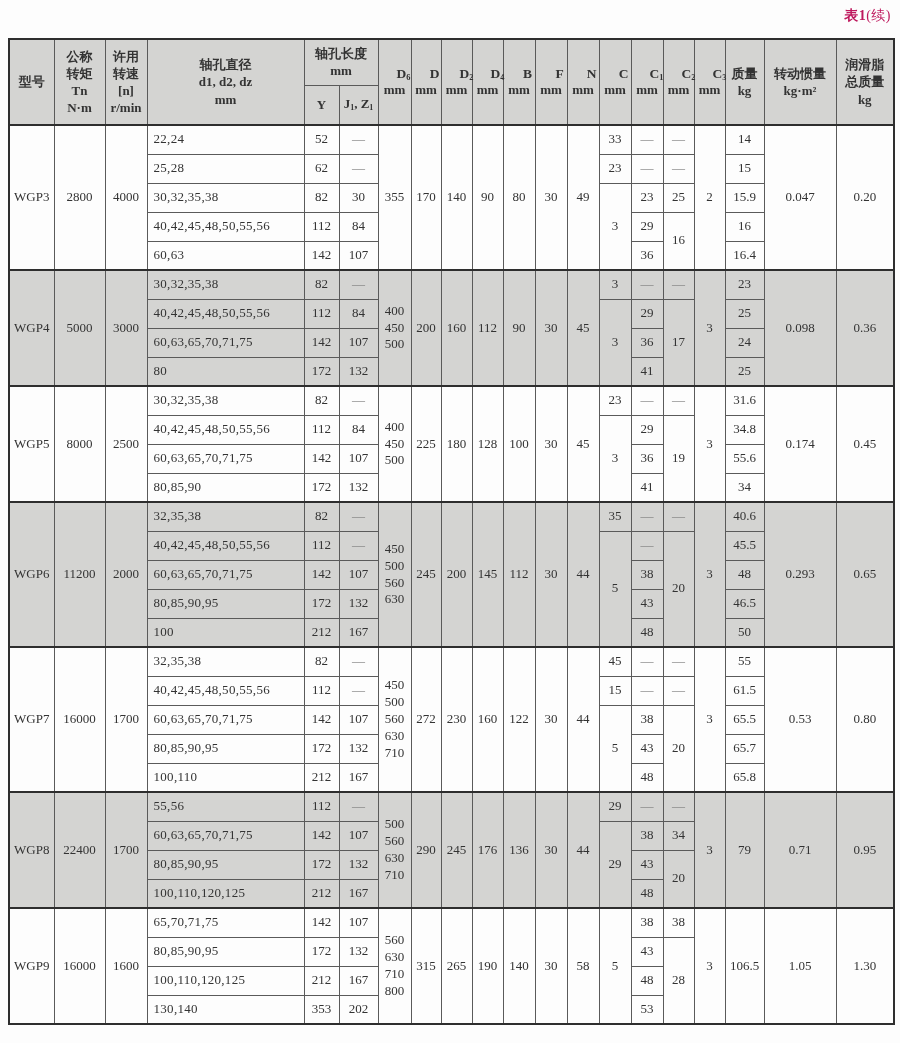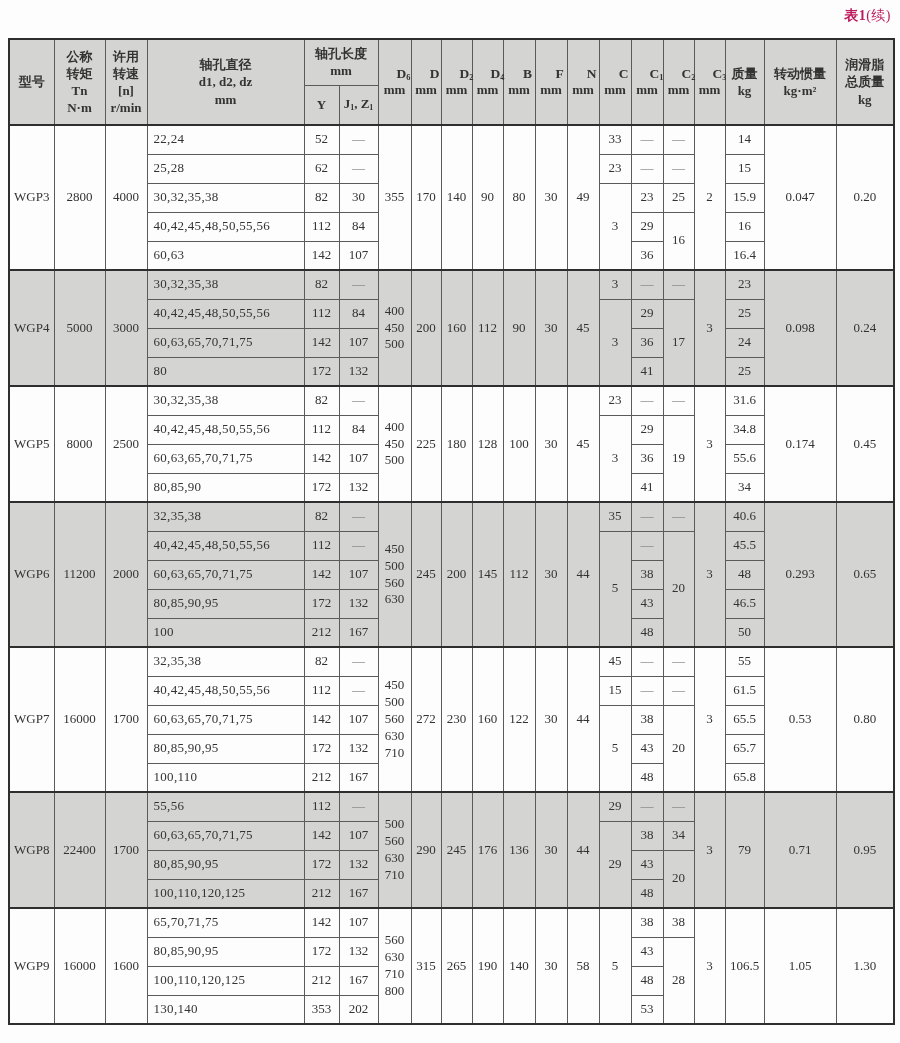--- a/index.html
+++ b/index.html
@@ -200,21 +200,21 @@
         <td rowspan="4">112</td>
         <td rowspan="4">90</td>
         <td rowspan="4">30</td>
         <td rowspan="4">45</td>
         <td>3</td>
         <td class="dash">—</td>
         <td class="dash">—</td>
         <td rowspan="4">3</td>
         <td>23</td>
         <td rowspan="4">0.098</td>
-        <td rowspan="4">0.24</td>
+        <td rowspan="4">0.36</td>
       </tr>
       <tr class="shaded">
         <td class="bores">40,42,45,48,50,55,56</td>
         <td>112</td>
         <td>84</td>
         <td rowspan="3">3</td>
         <td>29</td>
         <td rowspan="3">17</td>
         <td>25</td>
       </tr>

